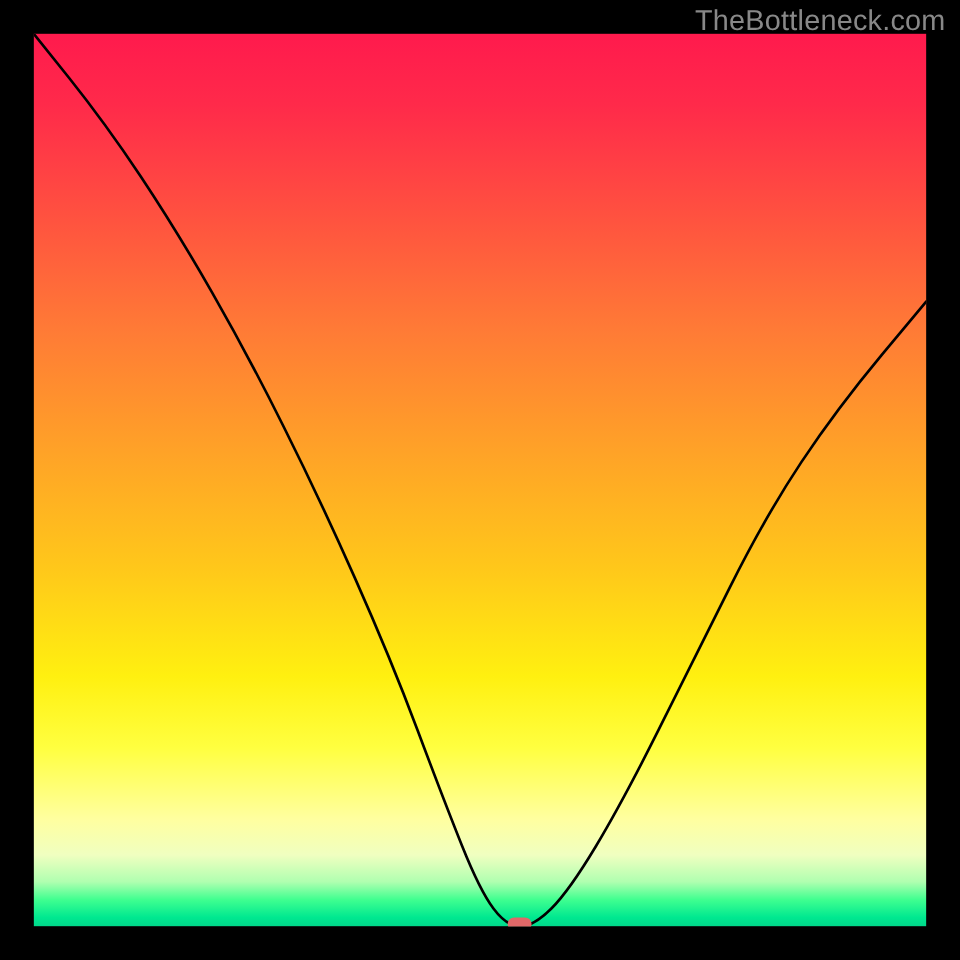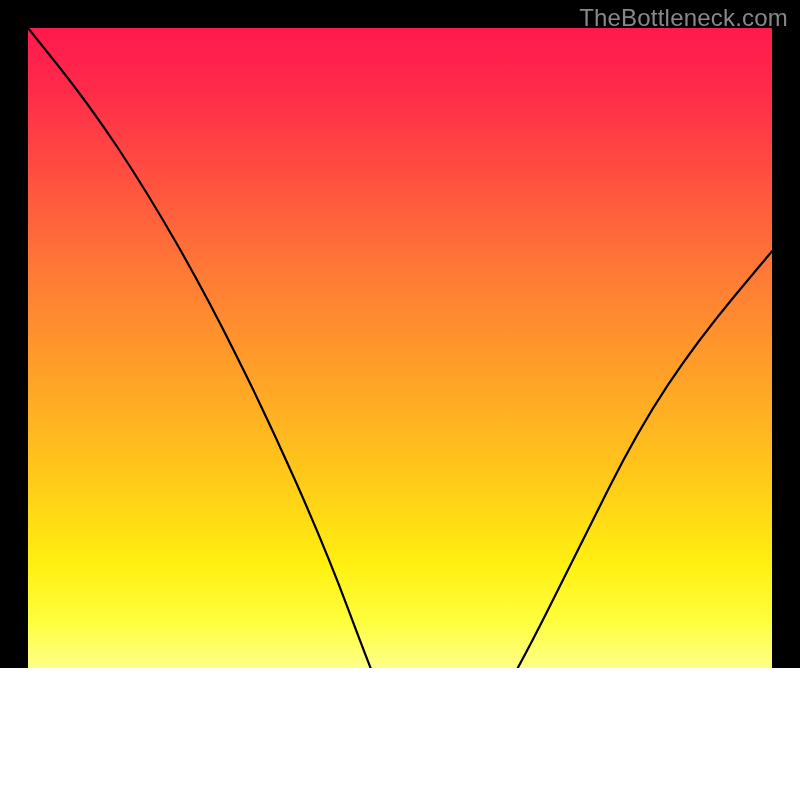--- a/index.html
+++ b/index.html
@@ -3,21 +3,21 @@
 <meta charset="utf-8">
 <style>
   body {
     margin: 0;
     padding: 0;
     background: #fff;
   }
   .chart-container {
     position: relative;
     width: 800px;
-    height: 668px;
+    height: 800px;
     background: #000;
   }
   .watermark {
     position: absolute;
     top: 4px;
     right: 12px;
     font-family: Arial, Helvetica, sans-serif;
     font-size: 24px;
     color: #888;
     z-index: 10;

